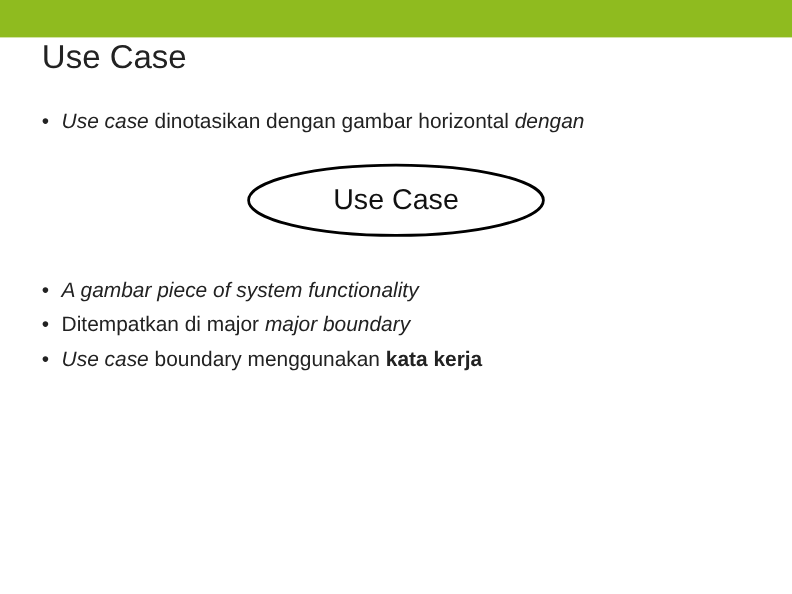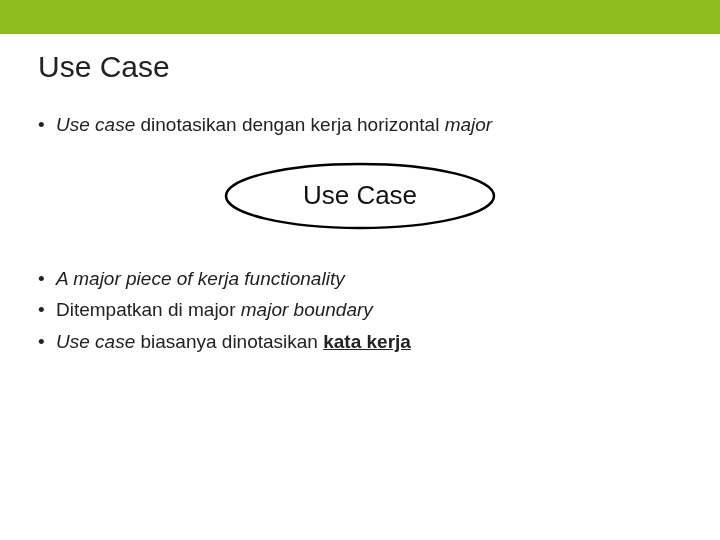--- a/index.html
+++ b/index.html
@@ -1,65 +1,65 @@
 <!DOCTYPE html>
 <html><head>
 <meta charset="utf-8">
 <style>
   * { margin: 0; padding: 0; box-sizing: border-box; }
   html, body { width: 720px; height: 540px; font-family: Arial, Helvetica, sans-serif; background: #fff; }
   .slide { width: 720px; height: 540px; position: relative; }
   .topbar { width: 100%; height: 34px; background: #8fbb1f; }
-  .content { padding: 16px 38px 0 38px; }
+  .content { padding: 2px 38px 0 38px; }
   .title { font-size: 30px; font-weight: 400; color: #222; margin-bottom: 28px; }
   ul.points { list-style: none; padding: 0; margin: 0 0 22px 0; }
   ul.points li { font-size: 19px; color: #222; margin-bottom: 6px; position: relative; padding-left: 18px; line-height: 1.35; }
   ul.points li .bullet { position: absolute; left: 0; top: 0; font-size: 19px; color: #222; }
   .italic { font-style: italic; }
   .bold { font-weight: 700; }
-  .underline { text-decoration: underline; }
+  .underline { }
   .ellipse-wrap { width: 100%; display: flex; justify-content: center; margin: 20px 0 34px 0; }
   .ellipse { position: relative; width: 280px; height: 72px; }
   .ellipse svg { position: absolute; left: 0; top: 0; }
   .ellipse-text { position: absolute; left: 0; top: 0; width: 280px; height: 72px; display: flex; align-items: center; justify-content: center; font-size: 26px; font-weight: 400; color: #111; }
 </style>
 </head>
 <body>
 
 <div class="slide">
   <div class="topbar"></div>
   <div class="content">
 
     <h1 class="title">Use Case</h1>
 
     <ul class="points">
       <li>
         <span class="bullet">•</span>
-        <span class="italic">Use case</span><span> dinotasikan dengan kerja horizontal </span><span class="italic">major</span>
+        <span class="italic">Use case</span><span> dinotasikan dengan gambar horizontal </span><span class="italic">dengan</span>
       </li>
     </ul>
 
     <div class="ellipse-wrap">
       <div class="ellipse">
         <svg width="280" height="72" viewBox="0 0 280 72">
           <ellipse cx="140" cy="36" rx="134" ry="32" fill="#ffffff" stroke="#000000" stroke-width="2.5"></ellipse>
         </svg>
         <div class="ellipse-text">Use Case</div>
       </div>
     </div>
 
     <ul class="points">
       <li>
         <span class="bullet">•</span>
-        <span class="italic">A major piece of kerja functionality</span>
+        <span class="italic">A gambar piece of system functionality</span>
       </li>
       <li>
         <span class="bullet">•</span>
         <span>Ditempatkan di major </span><span class="italic">major boundary</span>
       </li>
       <li>
         <span class="bullet">•</span>
-        <span class="italic">Use case</span><span> biasanya dinotasikan </span><span class="bold underline">kata kerja</span>
+        <span class="italic">Use case</span><span> boundary menggunakan </span><span class="bold underline">kata kerja</span>
       </li>
     </ul>
 
   </div>
 </div>
 
 </body></html>

